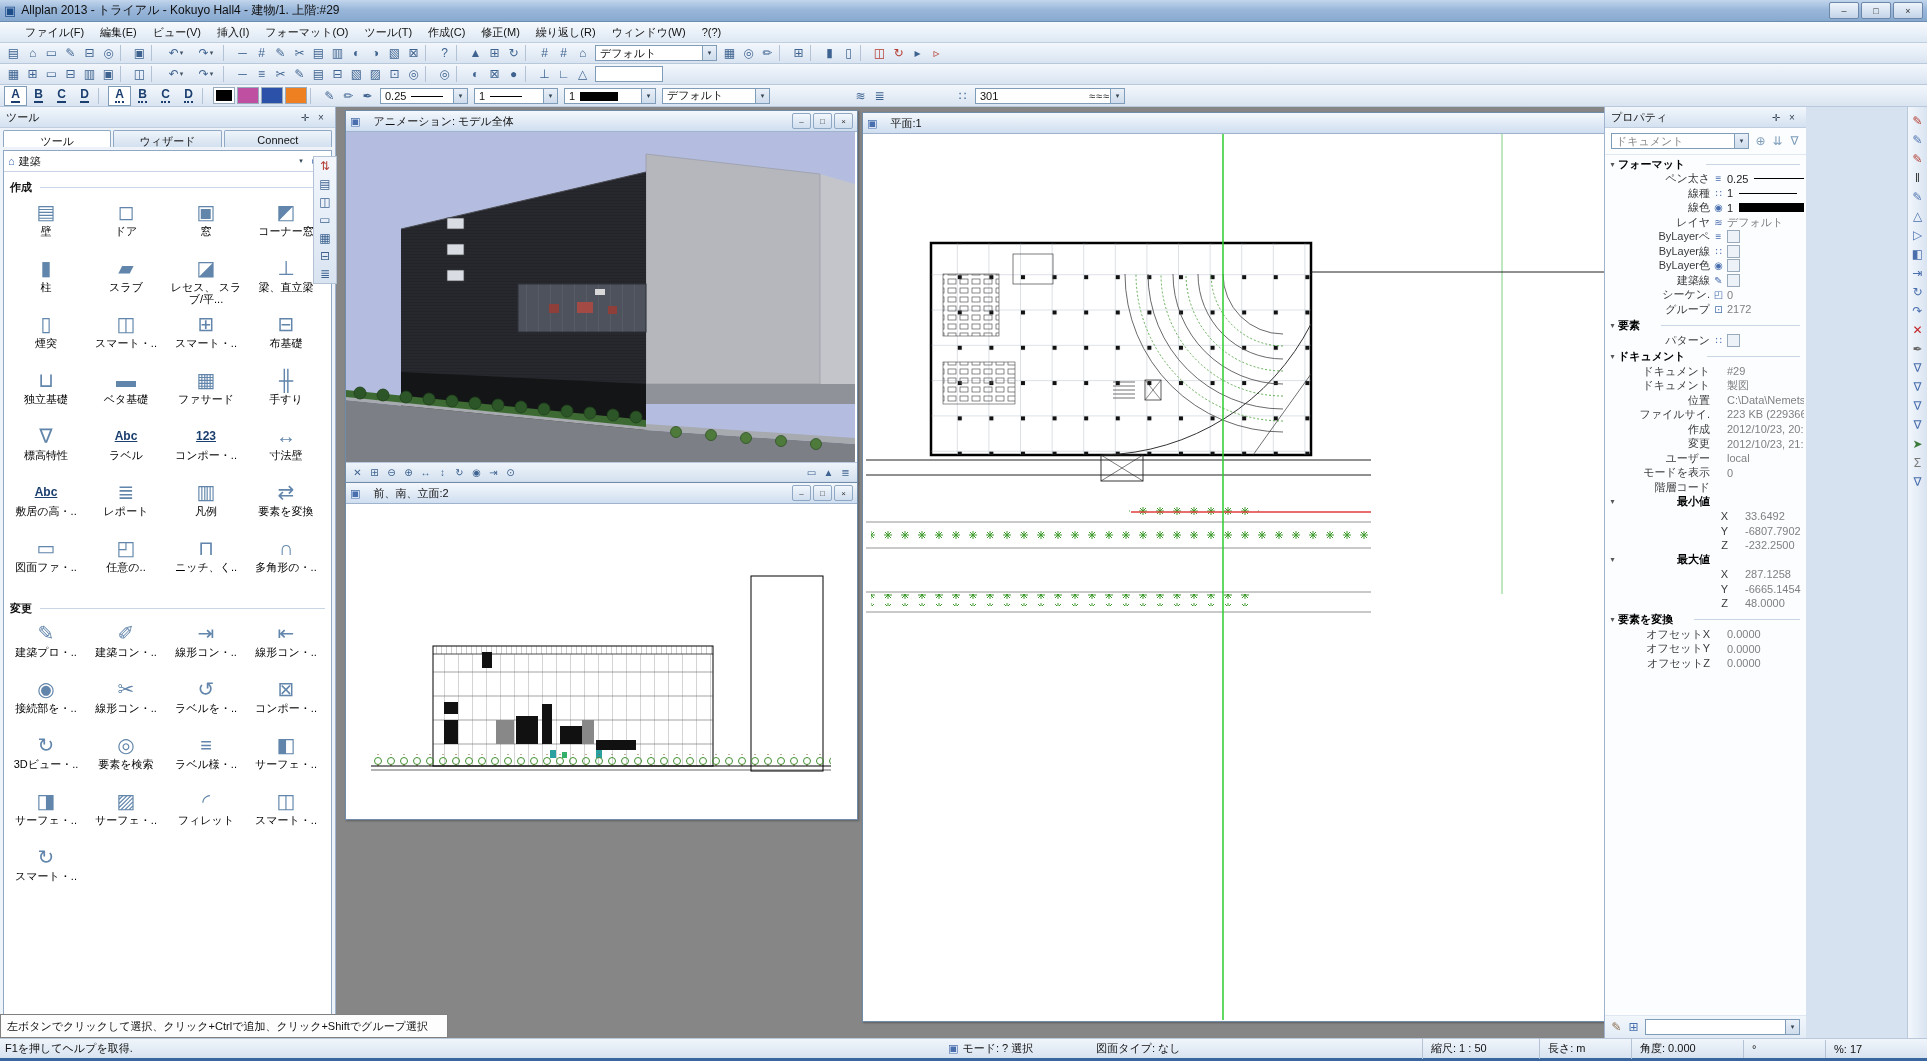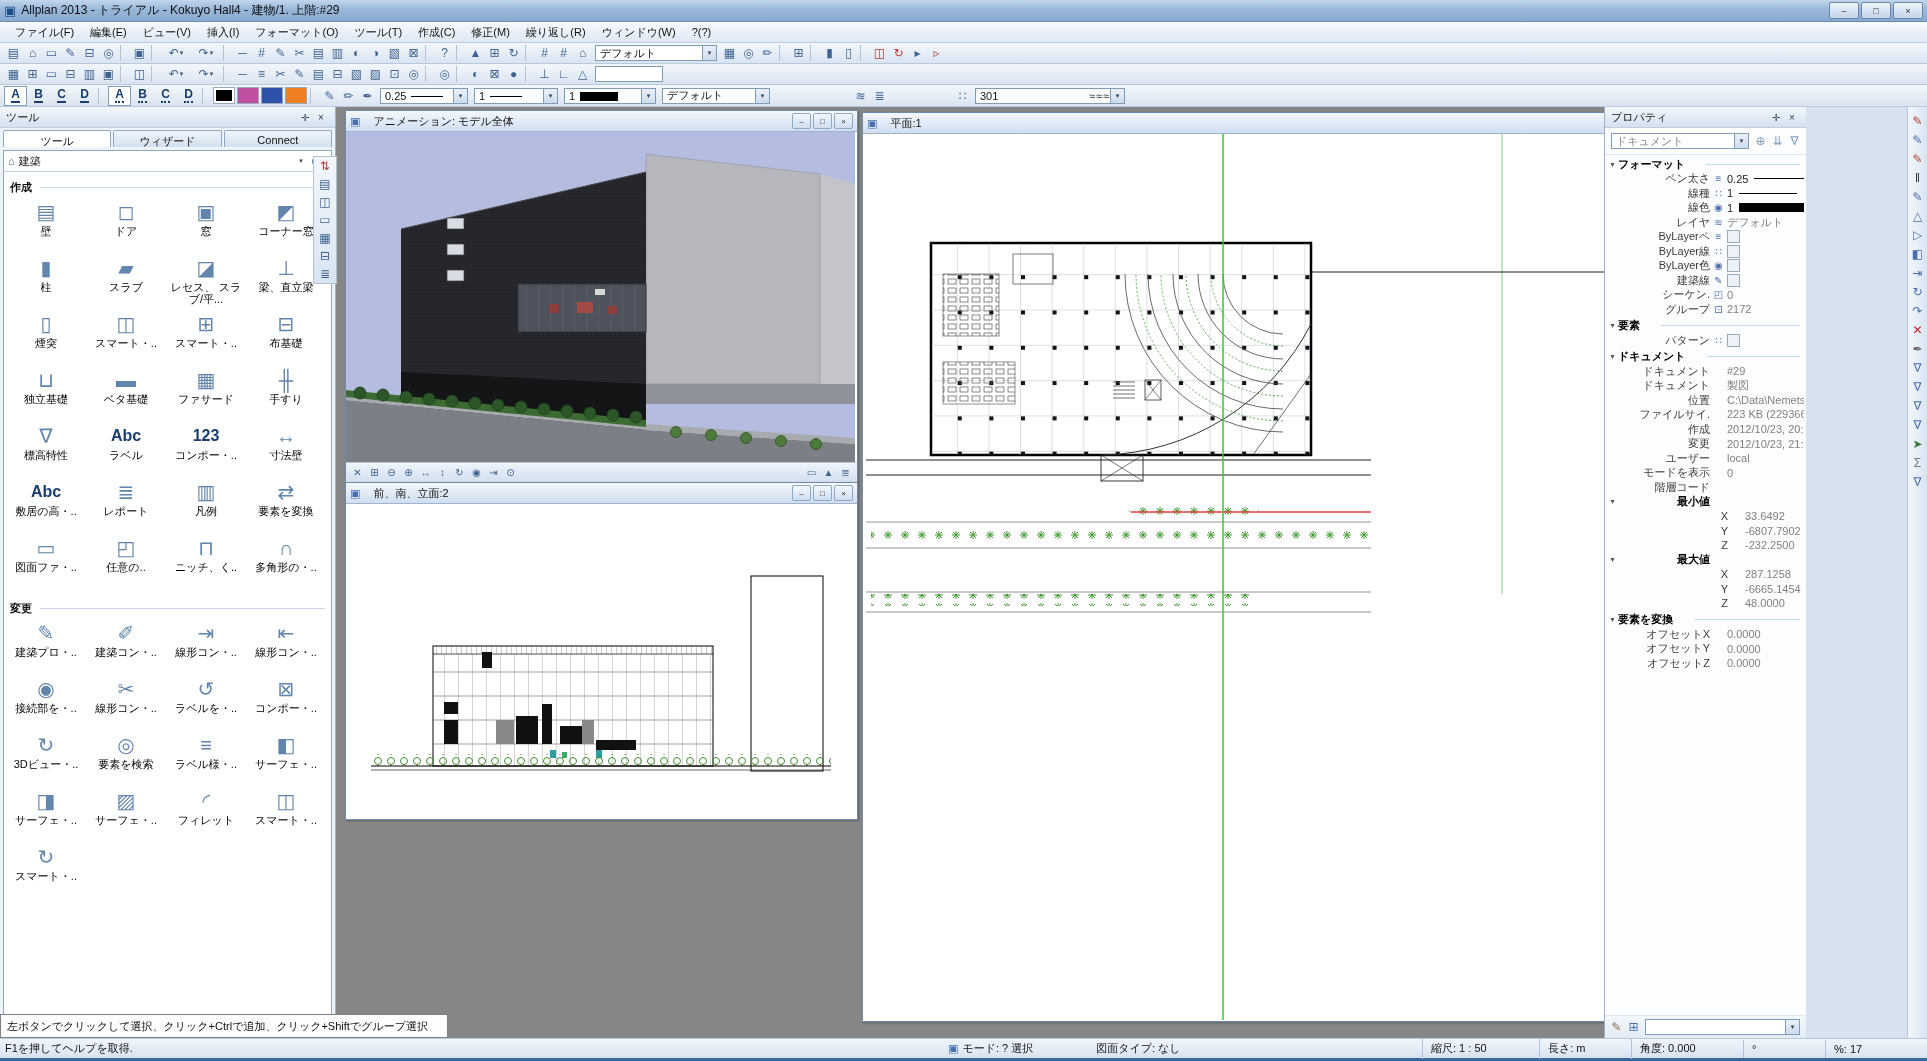--- a/index.html
+++ b/index.html
@@ -12,21 +12,21 @@
     border-bottom:1px solid #6d8cb0;display:flex;align-items:center;padding:0 4px;box-sizing:border-box;}
   .appicon{color:#1d4e89;font-size:13px;margin-right:5px;}
   .apptitle{font-size:12px;color:#101010;white-space:nowrap;}
   .winbtns{margin-left:auto;display:flex;gap:2px;}
   .winbtn{width:28px;height:15px;border:1px solid #6d87a8;border-radius:2px;
     background:linear-gradient(#eef4fb,#c3d4e8);display:flex;align-items:center;justify-content:center;
     font-size:9px;color:#333;}
   
   .menubar{position:absolute;left:0;top:22px;width:100%;height:21px;
     background:linear-gradient(#f7fafd,#dde8f4);border-bottom:1px solid #c0cfe0;
-    display:flex;align-items:center;padding-left:7px;box-sizing:border-box;}
+    display:flex;align-items:center;padding-left:17px;box-sizing:border-box;}
   .menuitem{padding:2px 8px;white-space:nowrap;}
   
   .tbrow{position:absolute;left:0;width:100%;height:21px;background:linear-gradient(#f3f7fc,#d9e4f1);
     border-bottom:1px solid #b9c8da;display:flex;align-items:center;padding-left:4px;box-sizing:border-box;}
   .tb1{top:43px;} .tb2{top:64px;} .tb3{top:85px;height:22px;}
   .tbtn{width:19px;height:18px;display:flex;align-items:center;justify-content:center;
     font-size:12px;color:#3e6390;flex:none;}
   .tbtn.wide{width:30px;} .tbtn.wide::after{content:"▾";font-size:7px;color:#456;margin-left:1px;}
   .tsep{width:6px;height:16px;border-left:1px solid #b3c2d4;margin:0 3px 0 2px;flex:none;}
   .combo{height:16px;background:#fff;border:1px solid #7f9db9;display:flex;align-items:center;
@@ -66,21 +66,21 @@
   .ddarrow{font-size:7px;color:#345;width:14px;text-align:center;}
   .lens{width:9px;height:9px;border:1.5px solid #4a6fae;border-radius:50%;position:relative;margin:0 4px;}
   .lens::after{content:"";position:absolute;width:5px;height:1.5px;background:#4a6fae;
     transform:rotate(45deg);left:7px;top:9px;}
   .sechead{display:flex;align-items:center;font-weight:bold;margin:8px 6px 2px 6px;}
   .sechead::after{content:"";flex:1;border-top:1px solid #c9d6e6;margin-left:8px;}
   .toolgrid{display:flex;flex-wrap:wrap;padding:2px 2px;}
   .tool{width:80px;min-height:54px;display:flex;flex-direction:column;align-items:center;
     margin-bottom:2px;}
   .ticon{height:26px;font-size:20px;line-height:26px;color:#6286ab;}
-  .ticon[data-tk="text"]{font-size:16px;font-weight:bold;color:#1a3e6e;}
+  .ticon[data-tk="text"]{font-size:12px;font-weight:bold;color:#1a3e6e;text-decoration:underline;}
   .tlabel{font-size:11px;text-align:center;line-height:1.1;color:#000;}
   .ministrip{position:absolute;left:313px;top:156px;width:22px;background:linear-gradient(#f3f7fc,#d9e4f1);
     border:1px solid #b3c2d4;display:flex;flex-direction:column;align-items:center;z-index:5;}
   .ministrip .tbtn{width:20px;}
   
   .hintbar{position:absolute;left:0;top:1014px;width:448px;height:24px;background:#fdfdfd;
     border:1px solid #808080;box-sizing:border-box;display:flex;align-items:center;padding:0 6px;
     z-index:30;white-space:nowrap;overflow:hidden;}
   
   .mdi{position:absolute;left:336px;top:107px;width:1369px;height:931px;background:#868686;overflow:hidden;}

